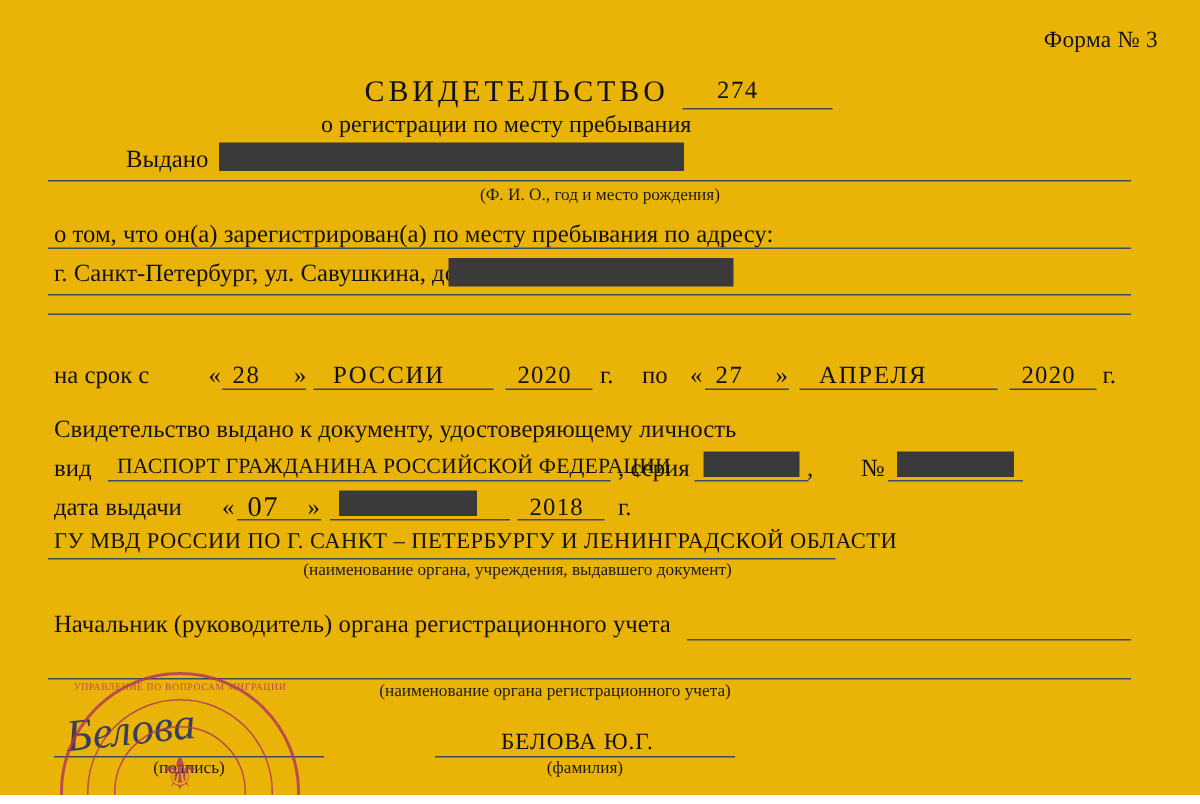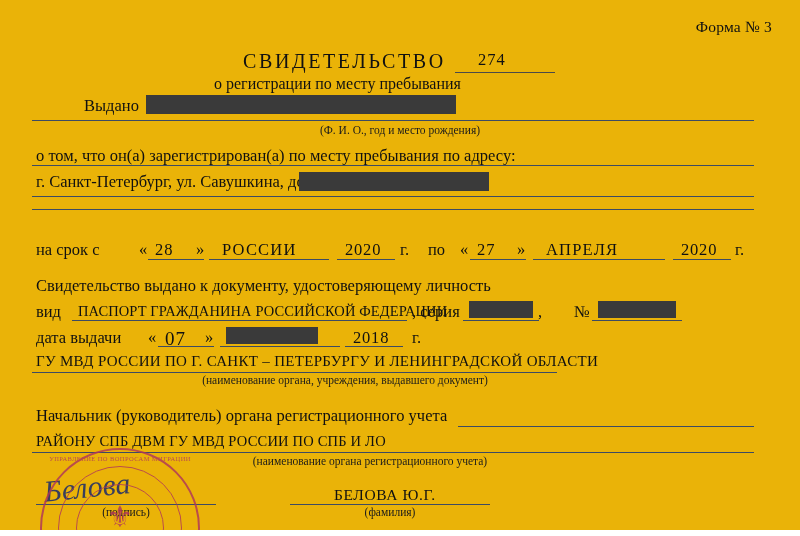--- a/index.html
+++ b/index.html
@@ -371,21 +371,20 @@
   <div class="rule u-dday"></div>
   <div class="rule u-dmon"></div>
   <div class="rule u-dyear"></div>
 
   <div class="organ">ГУ  МВД  РОССИИ  ПО  Г. САНКТ – ПЕТЕРБУРГУ  И  ЛЕНИНГРАДСКОЙ ОБЛАСТИ</div>
   <div class="rule rule-organ"></div>
   <div class="caption cap-organ">(наименование органа, учреждения, выдавшего документ)</div>
 
   <div class="chief-label">Начальник (руководитель) органа регистрационного учета</div>
   <div class="rule rule-chief1"></div>
-  <div class="chief-value2">РАЙОНУ СПБ ДВМ  ГУ  МВД  РОССИИ  ПО  СПБ  И  ЛО</div>
   <div class="rule rule-chief2"></div>
   <div class="caption cap-chief">(наименование органа регистрационного учета)</div>
 
   <div class="signature">Белова</div>
   <div class="rule sig-rule"></div>
   <div class="caption cap-sig">(подпись)</div>
   <div class="fam-name">БЕЛОВА Ю.Г.</div>
   <div class="rule sig-rule2"></div>
   <div class="caption cap-fam">(фамилия)</div>
 

